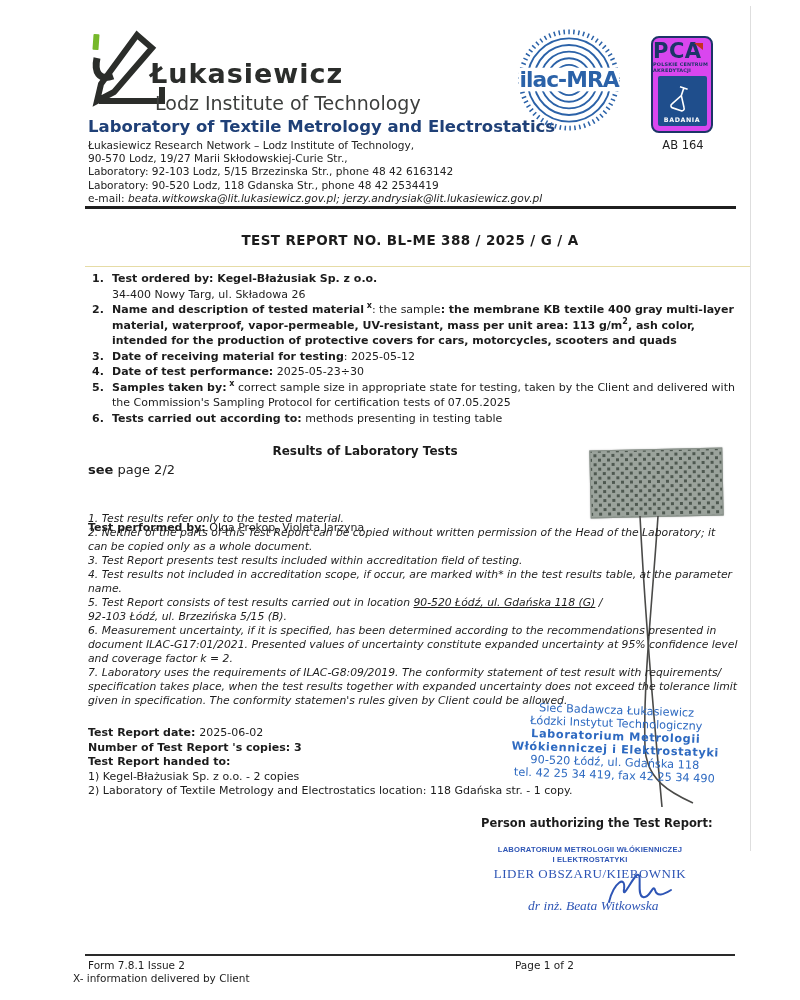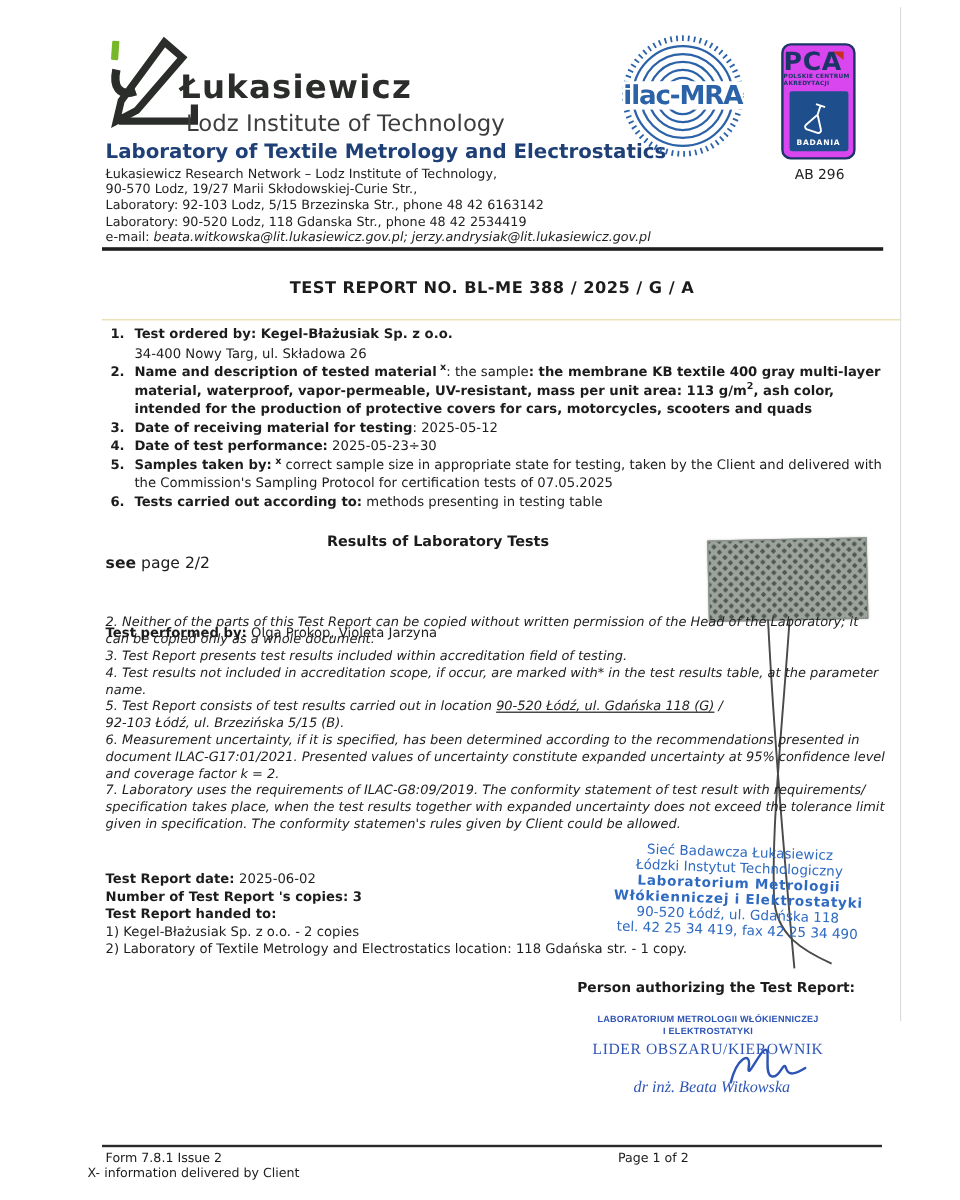--- a/index.html
+++ b/index.html
@@ -124,21 +124,21 @@
   </div>
   <div class="pca-blue-box">
     <svg width="26" height="30" viewBox="0 0 26 30">
       <g stroke="#ffffff" stroke-width="1.6" fill="none" transform="rotate(18 13 15)">
         <path d="M9 3 h8 M13 3 v8 l6.5 11 a2.2 2.2 0 0 1 -2 3.4 h-9 a2.2 2.2 0 0 1 -2 -3.4 l6.5 -11 z" transform="translate(-2 0)"></path>
       </g>
     </svg>
     <div class="pca-badge-label">BADANIA</div>
   </div>
 </div>
-<div class="abs ab-number">AB 296</div>
+<div class="abs ab-number">AB 164</div>
 
 <div class="abs rule-thick"></div>
 
 <div class="abs report-title">TEST REPORT NO.  BL-ME 388 / 2025 / G / A</div>
 <div class="abs rule-yellow"></div>
 <div class="abs scan-edge"></div>
 
 <div class="abs items">
   <div class="item">
     <span class="num">1.</span>
@@ -170,20 +170,21 @@
 <div class="abs see-page"><span class="b">see</span><span> page  2/2</span></div>
 <div class="abs performed-by"><span class="b">Test performed by:</span><span> Olga Prokop, Violeta Jarzyna</span></div>
 
 <div class="abs swatch"></div>
 <svg class="abs strings" width="200" height="320" viewBox="0 0 200 320">
   <path d="M85 11 C 90 110, 99 215, 107 302" fill="none" stroke="#4a4a48" stroke-width="1.6"></path>
   <path d="M103 11 C 97 100, 88 180, 90 242 C 91 275, 116 288, 138 298" fill="none" stroke="#4a4a48" stroke-width="1.6"></path>
 </svg>
 
 <div class="abs notes">
+  <p><span>1.  Test results refer only to the tested material.</span></p>
   <p><span>2.  Neither of the parts of this Test Report can be copied without written permission of the Head of the Laboratory; it can be copied only as a whole document.</span></p>
   <p><span>3.  Test Report presents test results included within accreditation  field of testing.</span></p>
   <p><span>4.  Test results not included in accreditation scope, if occur, are marked with* in the test results table, at the parameter name.</span></p>
   <p><span>5.  Test Report consists of test results carried out in location </span><span class="u">90-520 Łódź, ul. Gdańska 118 (G)</span><span> /</span><br><span>92-103 Łódź, ul. Brzezińska 5/15 (B).</span></p>
   <p><span>6.  Measurement uncertainty, if it is specified, has been determined according to the recommendations presented in document ILAC-G17:01/2021. Presented values of uncertainty constitute expanded uncertainty at 95% confidence level  and coverage factor k = 2.</span></p>
   <p><span>7.  Laboratory uses the requirements of ILAC-G8:09/2019. The conformity statement of test result with requirements/ specification takes place, when the test results together with expanded uncertainty does not exceed the tolerance limit given in specification. The conformity statemen's rules given by Client could be allowed.</span></p>
 </div>
 
 <div class="abs stamp1">
   <div class="s1-1">Sieć Badawcza Łukasiewicz</div>

